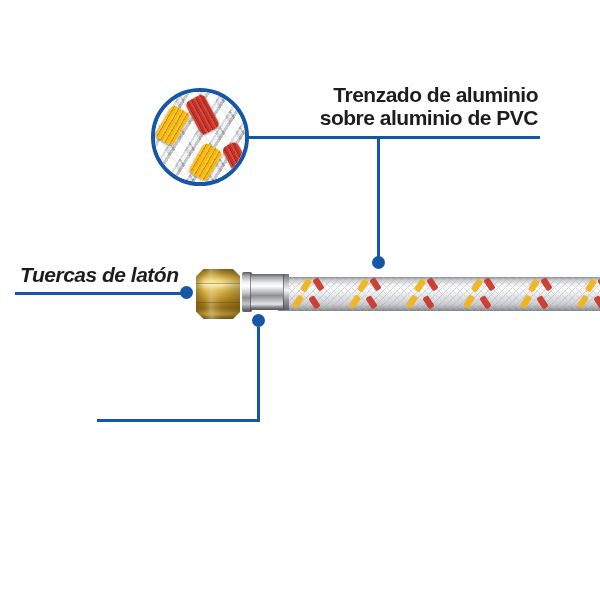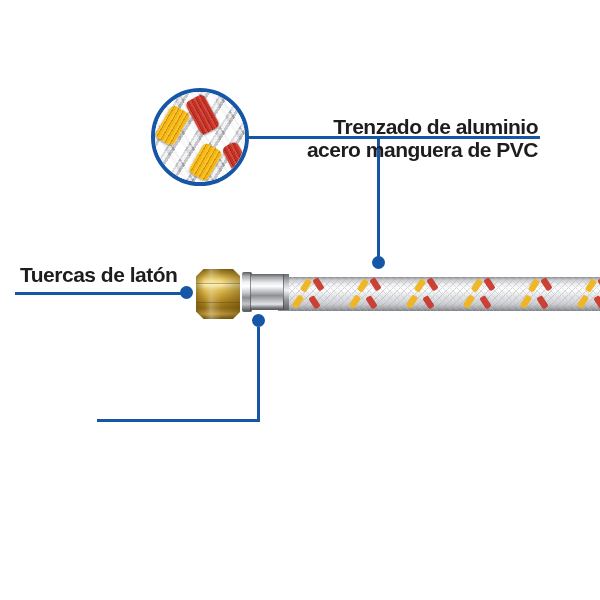--- a/index.html
+++ b/index.html
@@ -98,22 +98,22 @@
   
   .line-braid-h{left:247px;top:136px;width:293px;height:3px;}
   .line-braid-v{left:377px;top:138px;width:3px;height:120px;}
   .dot-braid{left:372px;top:256px;}
   .line-nut-h{left:15px;top:292px;width:166px;height:3px;}
   .dot-nut{left:180px;top:286px;}
   .line-ferrule-v{left:257px;top:327px;width:3px;height:94px;}
   .line-ferrule-h{left:97px;top:419px;width:163px;height:3px;}
   .dot-ferrule{left:252px;top:314px;}
   
-  .label-braid{right:62px;top:83px;margin-top:32px;}
-  .label-nut{left:20px;top:263px;}
+  .label-braid{right:62px;top:83px;}
+  .label-nut{left:20px;top:263px;font-style:italic;}
   .label-ferrule{left:98px;top:366px;line-height:24px;}
 </style>
 </head>
 <body>
 
 <div class="stage">
 
   <div class="magnifier">
     <div class="braid-zoom">
       <div class="patch yellow y1"></div>
@@ -121,21 +121,21 @@
       <div class="patch yellow y2"></div>
       <div class="patch red r2"></div>
     </div>
   </div>
 
   <div class="cline line-braid-h"></div>
   <div class="cline line-braid-v"></div>
   <div class="cdot dot-braid"></div>
   <div class="label label-right label-braid">
     <div>Trenzado de aluminio</div>
-    <div>acero manguera de PVC</div>
+    <div>sobre aluminio de PVC</div>
   </div>
 
   <svg class="hose" viewBox="0 0 322 34" preserveAspectRatio="none" xmlns="http://www.w3.org/2000/svg">
     <defs>
       <linearGradient id="gcyl" x1="0" y1="0" x2="0" y2="1">
         <stop offset="0" stop-color="#898a8e"></stop>
         <stop offset="0.08" stop-color="#c8c9cc"></stop>
         <stop offset="0.22" stop-color="#f2f2f4"></stop>
         <stop offset="0.38" stop-color="#ffffff"></stop>
         <stop offset="0.52" stop-color="#e9eaec"></stop>

